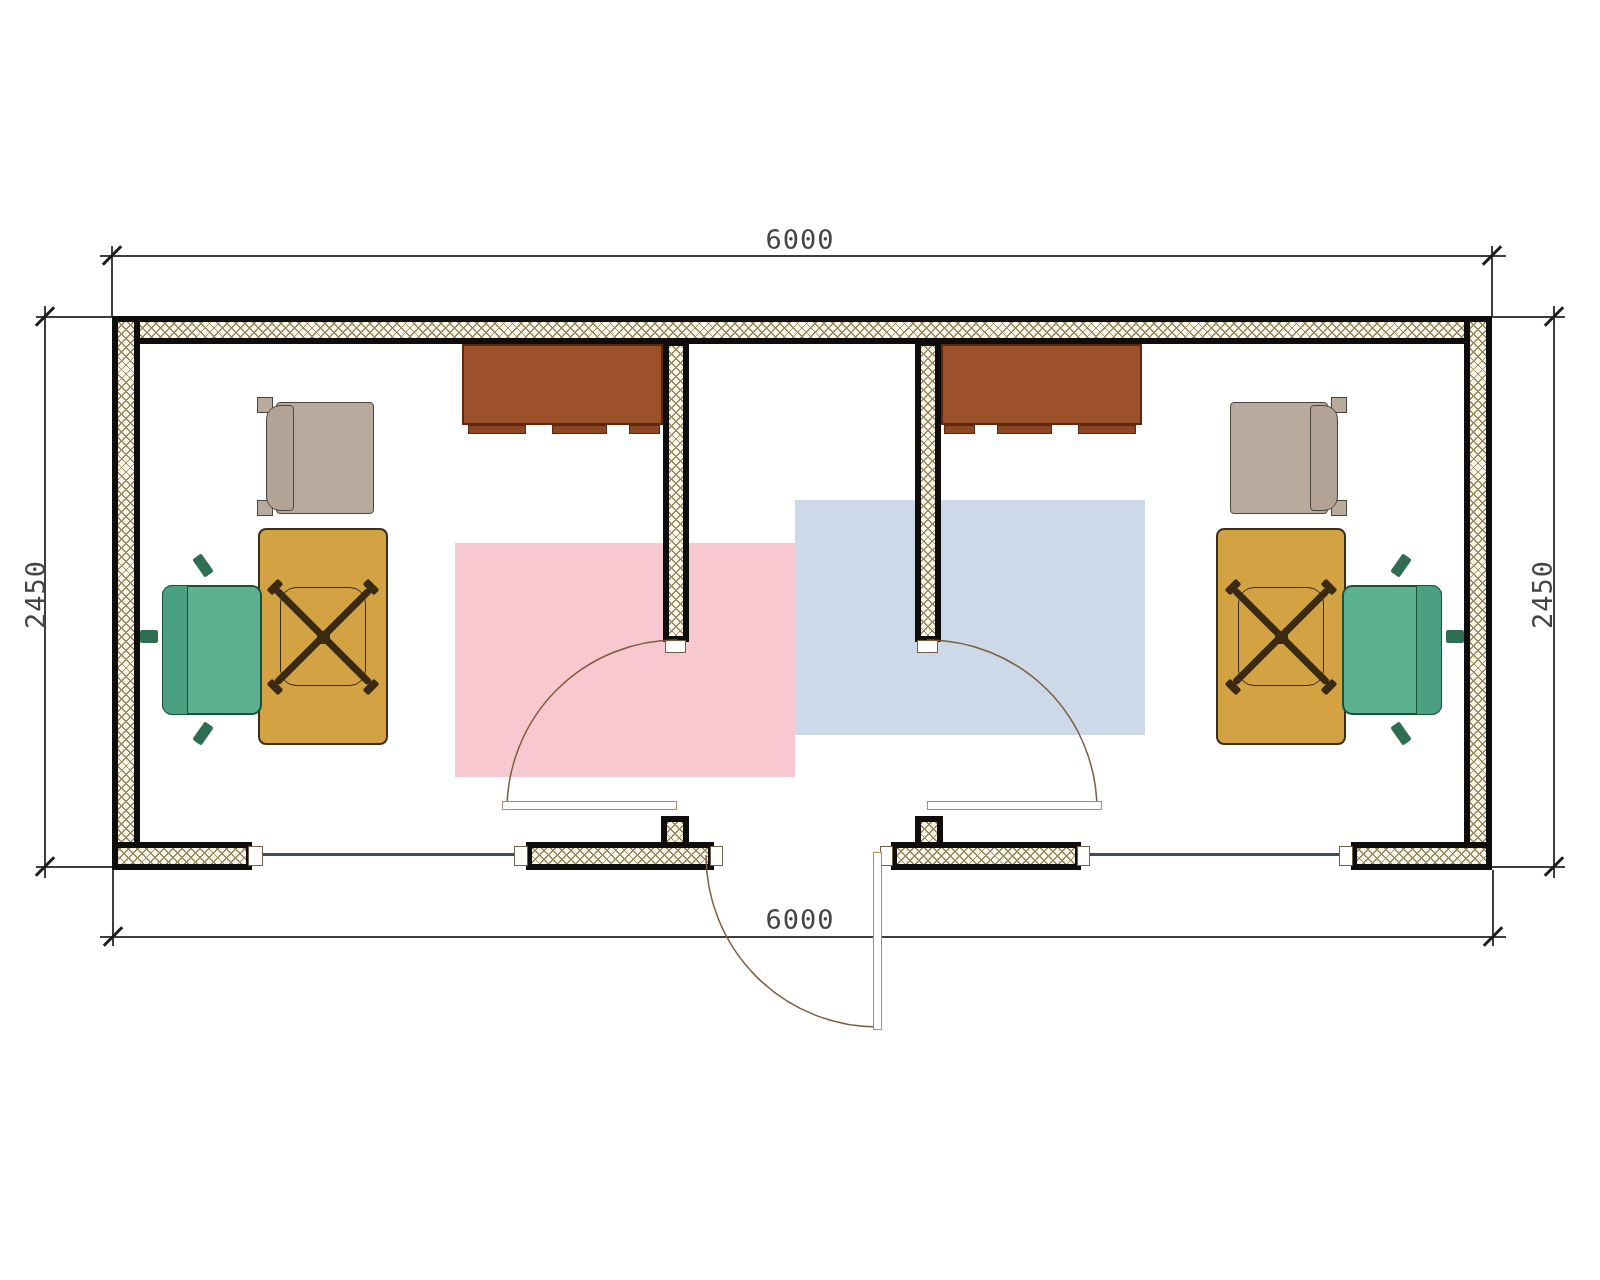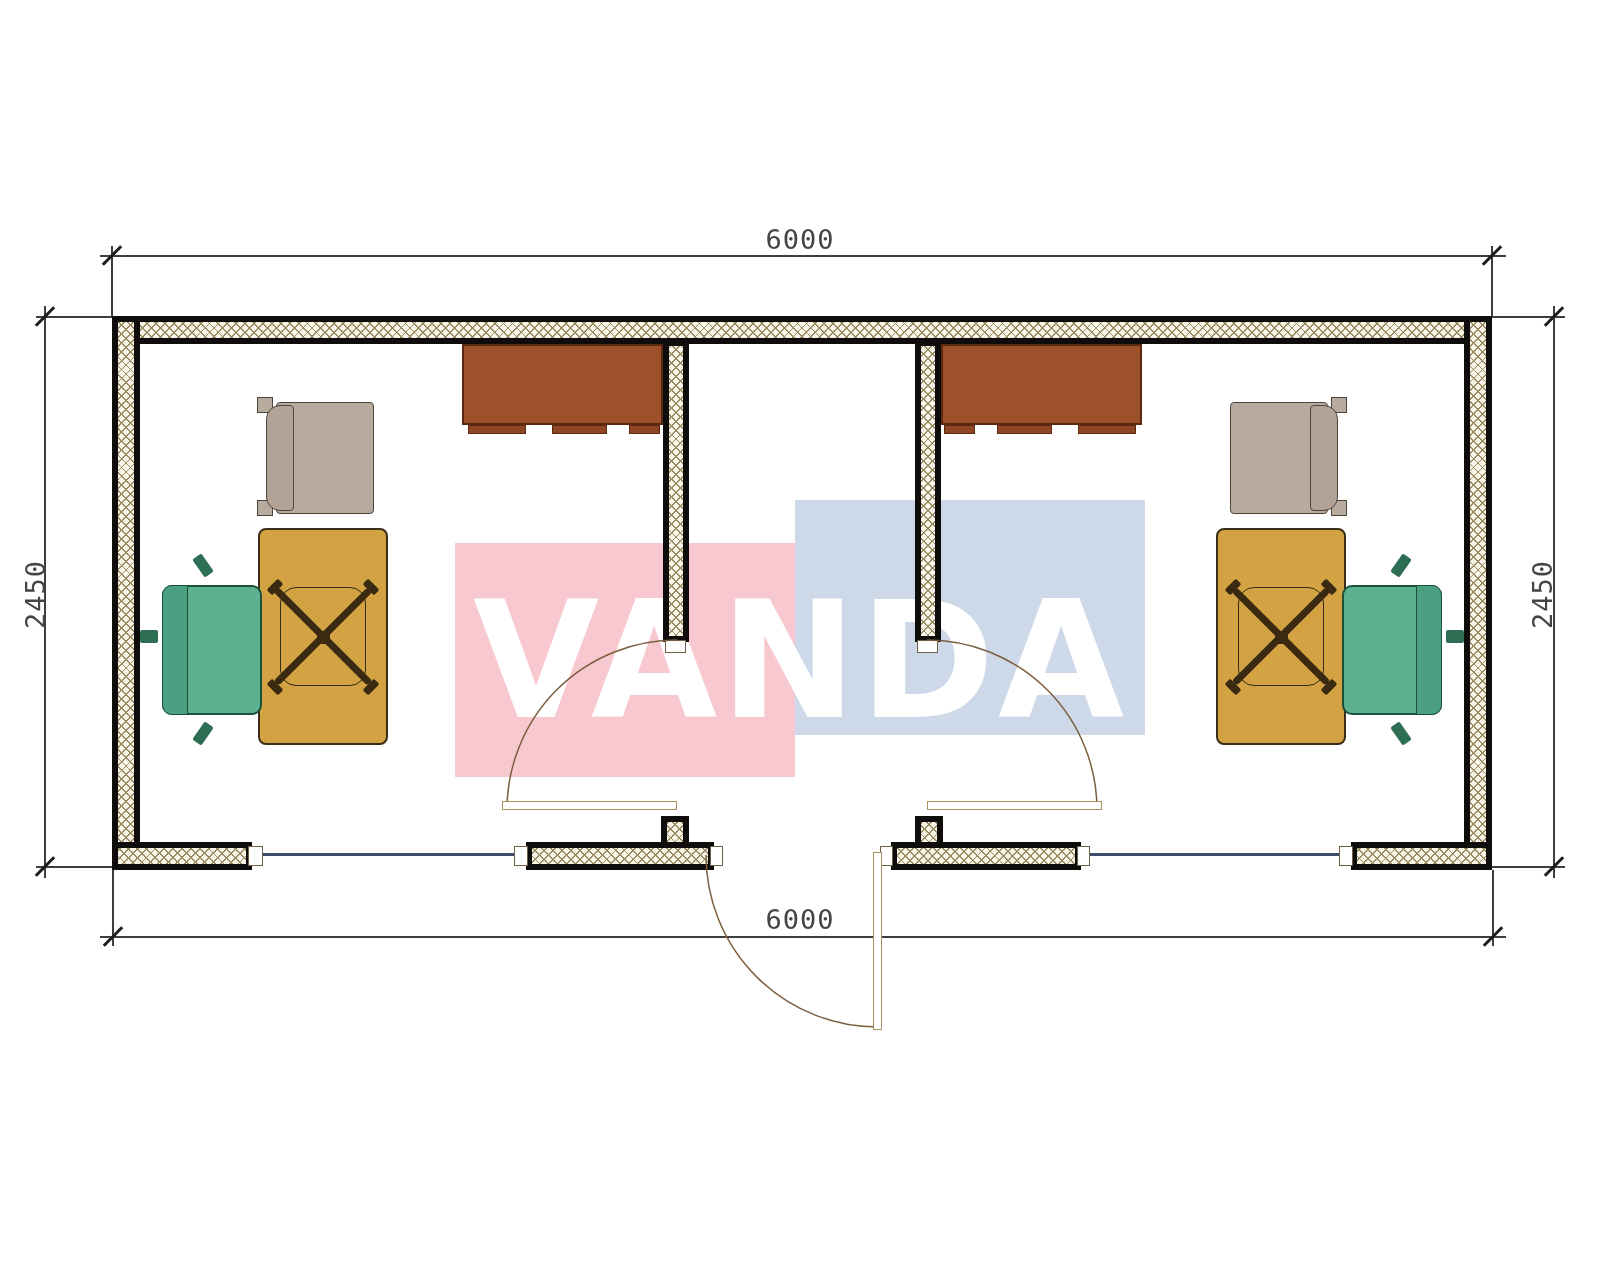--- a/index.html
+++ b/index.html
@@ -46,21 +46,20 @@
   .leaf{box-sizing:border-box;background:#ffffff;border:1.5px solid #a5925f;z-index:6;}
   #door-arcs{position:absolute;left:0;top:0;z-index:5;pointer-events:none;}
 </style>
 </head>
 <body>
 
 <div id="canvas">
 
   <div class="abs wm-red" style="left:455px;top:543px;width:340px;height:234px;"></div>
   <div class="abs wm-blue" style="left:795px;top:500px;width:350px;height:235px;"></div>
-  <div class="abs wm-text" style="left:395px;top:590px;width:810px;height:140px;">VANDA</div>
 
   <div class="abs wall" style="left:112px;top:316px;width:1380px;height:28px;"></div>
   <div class="abs wall" style="left:112px;top:316px;width:28px;height:554px;"></div>
   <div class="abs wall" style="left:1464px;top:316px;width:28px;height:554px;"></div>
   <div class="abs wall" style="left:112px;top:842px;width:140px;height:28px;"></div>
   <div class="abs wall" style="left:661px;top:816px;width:28px;height:32px;"></div>
   <div class="abs wall" style="left:526px;top:842px;width:188px;height:28px;"></div>
   <div class="abs wall" style="left:915px;top:816px;width:28px;height:32px;"></div>
   <div class="abs wall" style="left:891px;top:842px;width:190px;height:28px;"></div>
   <div class="abs wall" style="left:1351px;top:842px;width:141px;height:28px;"></div>

